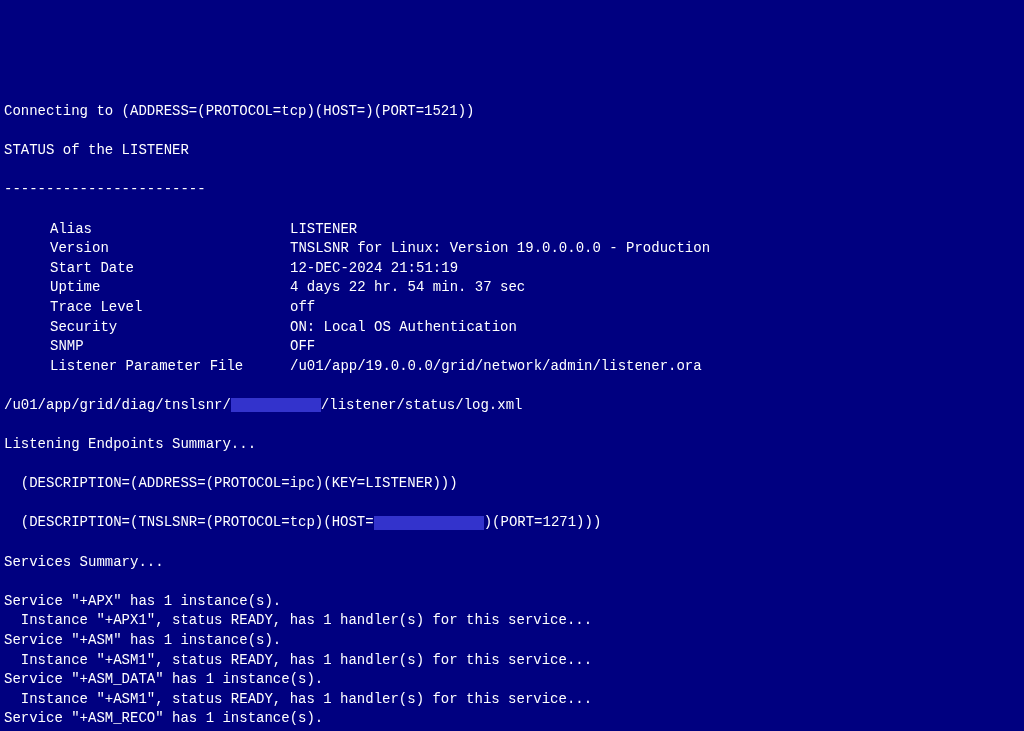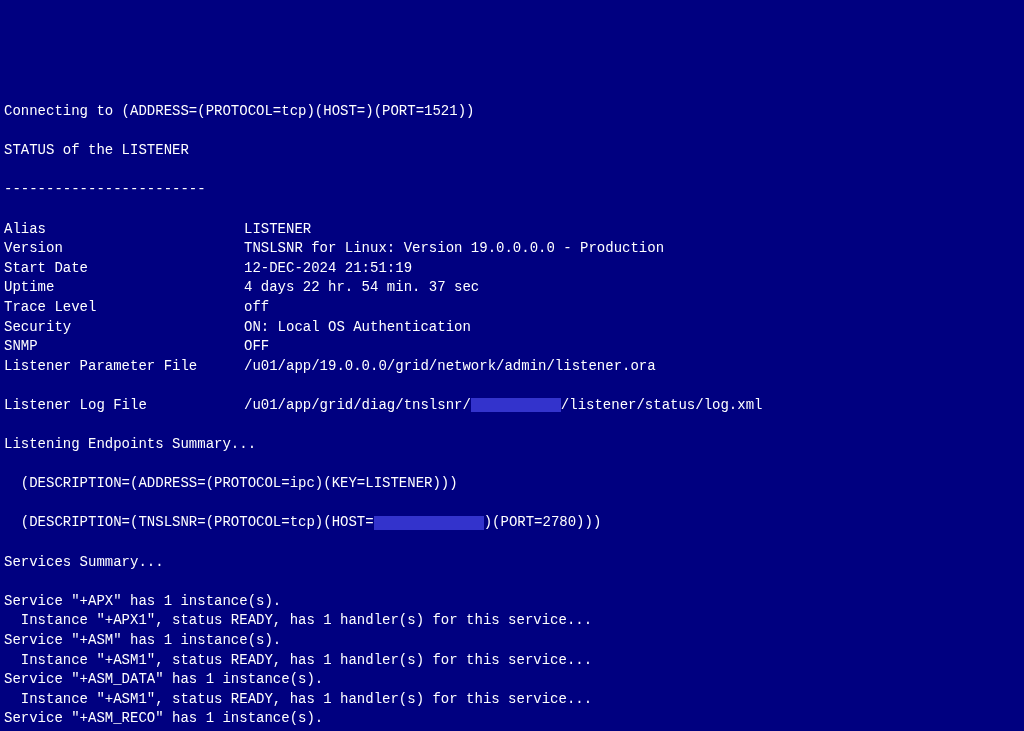--- a/index.html
+++ b/index.html
@@ -29,39 +29,40 @@
       display: inline-block;
       vertical-align: middle;
       height: 14px;
     }
     .kv-row {
       display: flex;
     }
     .kv-key {
       width: 240px;
       flex-shrink: 0;
+      margin-left: 46px;
     }
     .kv-val {
       flex: 1;
     }
   </style>
 </head>
 <body>
 
 
 
 <div class="terminal">
 <span class="line">Connecting to (ADDRESS=(PROTOCOL=tcp)(HOST=)(PORT=1521))</span>
 <span class="line">STATUS of the LISTENER</span>
 <span class="line">------------------------</span>
 <div id="status-rows"><div class="kv-row"><span class="kv-key">Alias</span><span class="kv-val">LISTENER</span></div><div class="kv-row"><span class="kv-key">Version</span><span class="kv-val">TNSLSNR for Linux: Version 19.0.0.0.0 - Production</span></div><div class="kv-row"><span class="kv-key">Start Date</span><span class="kv-val">12-DEC-2024 21:51:19</span></div><div class="kv-row"><span class="kv-key">Uptime</span><span class="kv-val">4 days 22 hr. 54 min. 37 sec</span></div><div class="kv-row"><span class="kv-key">Trace Level</span><span class="kv-val">off</span></div><div class="kv-row"><span class="kv-key">Security</span><span class="kv-val">ON: Local OS Authentication</span></div><div class="kv-row"><span class="kv-key">SNMP</span><span class="kv-val">OFF</span></div><div class="kv-row"><span class="kv-key">Listener Parameter File</span><span class="kv-val">/u01/app/19.0.0.0/grid/network/admin/listener.ora</span></div></div>
-<div class="kv-row"><span class="kv-key">Listener Log File</span><span class="kv-val"><span>/u01/app/grid/diag/tnslsnr/</span><span class="redact" style="width:90px"></span><span>/listener/status/log.xml</span></span></div>
+<div class="kv-row"><span class="kv-val"><span>/u01/app/grid/diag/tnslsnr/</span><span class="redact" style="width:90px"></span><span>/listener/status/log.xml</span></span></div>
 <span class="line">Listening Endpoints Summary...</span>
 <span class="line">  (DESCRIPTION=(ADDRESS=(PROTOCOL=ipc)(KEY=LISTENER)))</span>
-<span class="line"><span>  (DESCRIPTION=(TNSLSNR=(PROTOCOL=tcp)(HOST=</span><span class="redact" style="width:110px"></span><span>)(PORT=2780)))</span></span>
+<span class="line"><span>  (DESCRIPTION=(TNSLSNR=(PROTOCOL=tcp)(HOST=</span><span class="redact" style="width:110px"></span><span>)(PORT=1271)))</span></span>
 <span class="line">Services Summary...</span>
 <div id="named-services"><span class="line">Service "+APX" has 1 instance(s).</span><span class="line">  Instance "+APX1", status READY, has 1 handler(s) for this service...</span><span class="line">Service "+ASM" has 1 instance(s).</span><span class="line">  Instance "+ASM1", status READY, has 1 handler(s) for this service...</span><span class="line">Service "+ASM_DATA" has 1 instance(s).</span><span class="line">  Instance "+ASM1", status READY, has 1 handler(s) for this service...</span><span class="line">Service "+ASM_RECO" has 1 instance(s).</span><span class="line">  Instance "+ASM1", status READY, has 1 handler(s) for this service...</span></div>
 
 
 
 </div>
 
 
 
 

